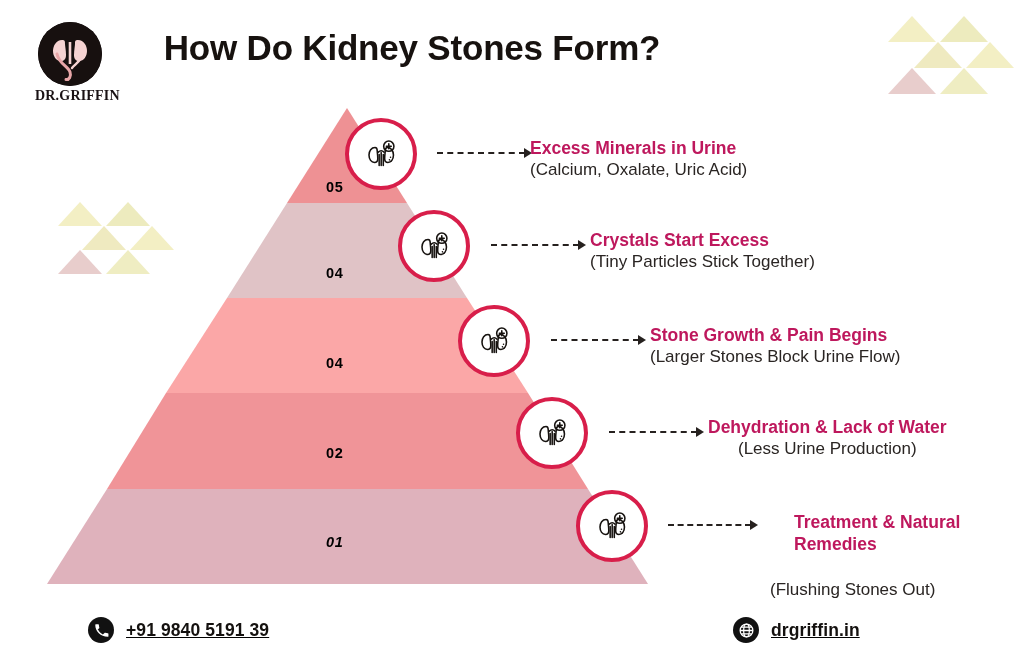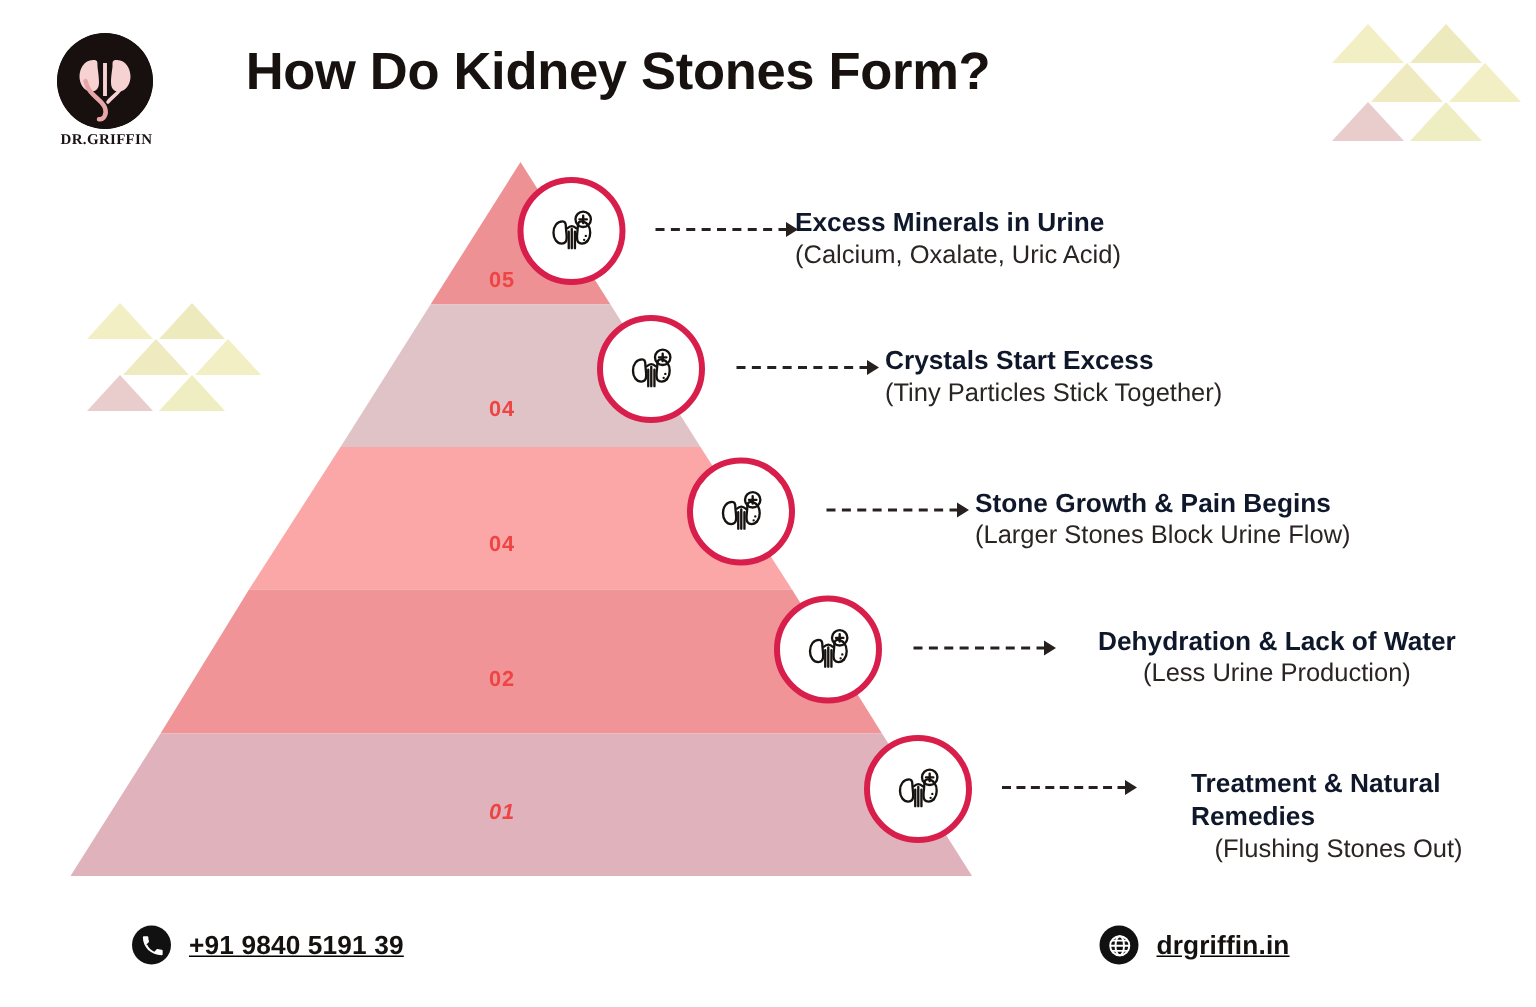--- a/index.html
+++ b/index.html
@@ -8,55 +8,55 @@
     background:#ffffff;
     font-family:"Liberation Sans", sans-serif;
     overflow:hidden;position:relative;
   }
   .stage{position:absolute;left:0;top:0;width:1024px;height:671px;}
 
   
   .logo-wrap{position:absolute;left:38px;top:22px;width:72px;height:80px;}
   .logo-mark{width:64px;height:64px;border-radius:50%;background:#160f10;
              position:relative;overflow:hidden;}
-  .logo-text{font-family:"Liberation Serif", serif;font-size:10px;font-weight:700;
+  .logo-text{font-family:"Liberation Serif", serif;font-size:14px;font-weight:700;
              color:#1a1214;letter-spacing:.2px;text-align:center;width:72px;
              position:absolute;left:-3px;top:66px;}
 
   
   .title{position:absolute;left:0;top:28px;width:824px;text-align:center;
          font-size:35px;font-weight:700;color:#17120f;letter-spacing:-0.2px;}
 
   
   .tri-cluster{position:absolute;}
   .tri{position:absolute;width:0;height:0;border-left:24px solid transparent;
        border-right:24px solid transparent;}
 
   
   .pyramid{position:absolute;left:47px;top:108px;width:601px;height:476px;}
   .pyramid svg{display:block;}
-  .tier-num{position:absolute;font-size:14.5px;font-weight:700;color:#ef4444;
+  .tier-num{position:absolute;font-size:14.5px;font-weight:700;color:#000000;
             letter-spacing:.6px;}
 
   
   .node{position:absolute;border-radius:50%;background:#ffffff;
         border:4px solid #D81E4A;box-sizing:border-box;
         display:flex;align-items:center;justify-content:center;}
   .node svg{display:block;}
 
   
   .conn{position:absolute;height:12px;display:flex;align-items:center;}
   .conn .dashline{height:0;border-top:2.2px dashed #26211f;flex:1;}
   .conn .arrow{width:0;height:0;border-top:5px solid transparent;
                border-bottom:5px solid transparent;border-left:8px solid #26211f;
                margin-left:-1px;}
 
   
   .step-text{position:absolute;}
-  .step-title{font-size:17.5px;font-weight:700;color:#0f172a;line-height:1.26;
+  .step-title{font-size:17.5px;font-weight:700;color:#be185d;line-height:1.26;
               white-space:nowrap;}
   .step-title.wrap{white-space:normal;}
   .step-sub{font-size:17px;font-weight:400;color:#2a2523;line-height:1.3;
             white-space:nowrap;}
 
   
   .footer-item{position:absolute;display:flex;align-items:center;gap:12px;text-decoration:underline;}
   .f-icon{width:26px;height:26px;border-radius:50%;background:#111111;
           display:flex;align-items:center;justify-content:center;flex:0 0 auto;}
   .f-label{font-size:17.5px;font-weight:700;color:#14110f;letter-spacing:.1px;}
@@ -205,21 +205,21 @@
           <path d="M32.5 12.8v5.4M29.8 15.5h5.4"></path>
           <path d="M34.4 27.6h.02M33.2 30.4h.02M35.3 31.6h.02"></path>
         </g>
       </svg>
     </span>
   </div>
   <div class="conn" style="left:609px;top:426px;width:95px;">
     <span class="dashline"></span>
     <span class="arrow"></span>
   </div>
-  <div class="step-text" style="left:708px;top:416px;margin-left:24px;">
+  <div class="step-text" style="left:708px;top:416px;">
     <div class="step-title">Dehydration &amp; Lack of Water</div>
     <div class="step-sub" style="text-align:center;">(Less Urine Production)</div>
   </div>
 
   <div class="node" style="left:576px;top:490px;width:72px;height:72px;">
     <span>
       <svg width="44" height="44" viewBox="0 0 48 48" aria-hidden="true">
         <g fill="none" stroke="#16120f" stroke-width="1.7" stroke-linecap="round" stroke-linejoin="round">
           <path d="M17.5 17c-4 0-6.6 3.6-6.6 8.2 0 4.6 2.6 8 6 8 2.4 0 3.6-1.7 3.6-4.4 0-3.4-.6-6.3-.6-8 0-2.3-.3-3.8-2.4-3.8z"></path>
           <path d="M31 17c4 0 6.6 3.6 6.6 8.2 0 4.6-2.6 8-6 8-2.4 0-3.6-1.7-3.6-4.4 0-3.4.6-6.3.6-8 0-2.3.3-3.8 2.4-3.8z"></path>
@@ -231,21 +231,21 @@
         </g>
       </svg>
     </span>
   </div>
   <div class="conn" style="left:668px;top:519px;width:90px;">
     <span class="dashline"></span>
     <span class="arrow"></span>
   </div>
   <div class="step-text" style="left:770px;top:511px;width:205px;">
     <div class="step-title wrap" style="text-align:left;margin-left:24px;">Treatment &amp; Natural Remedies</div>
-    <div class="step-sub" style="text-align:right;">(Flushing Stones Out)</div>
+    <div class="step-sub" style="margin-top:24px;">(Flushing Stones Out)</div>
   </div>
 
   <div class="footer-item" style="left:88px;top:617px;">
     <span class="f-icon">
       <svg width="15" height="15" viewBox="0 0 24 24" aria-hidden="true">
         <path d="M6.6 10.8c1.6 3.2 4.4 6 7.6 7.6l2.6-2.6c.3-.3.8-.4 1.2-.3 1.3.4 2.7.7 4.1.7.6 0 1 .4 1 1V21c0 .6-.4 1-1 1C10.6 22 2 13.4 2 2.9c0-.6.4-1 1-1h3.8c.6 0 1 .4 1 1 0 1.4.2 2.8.7 4.1.1.4 0 .9-.3 1.2l-2.6 2.6z" fill="#ffffff"></path>
       </svg>
     </span>
     <span class="f-label">+91 9840 5191 39</span>
   </div>

